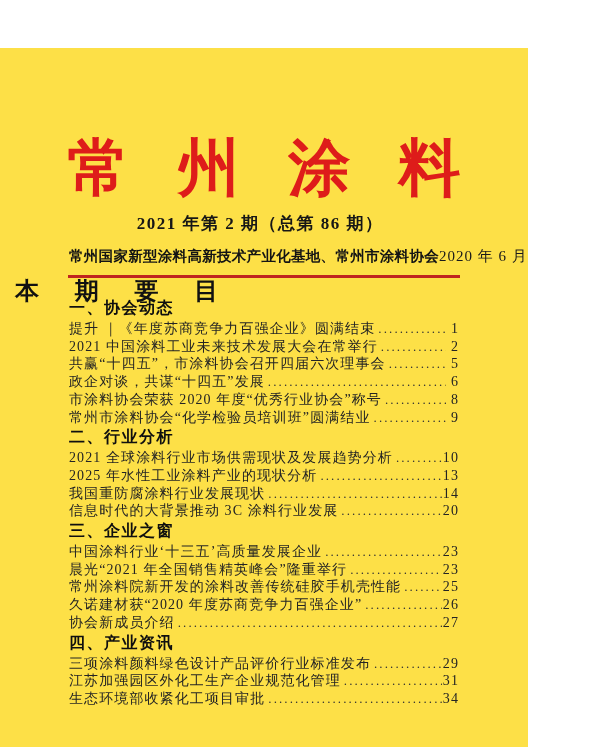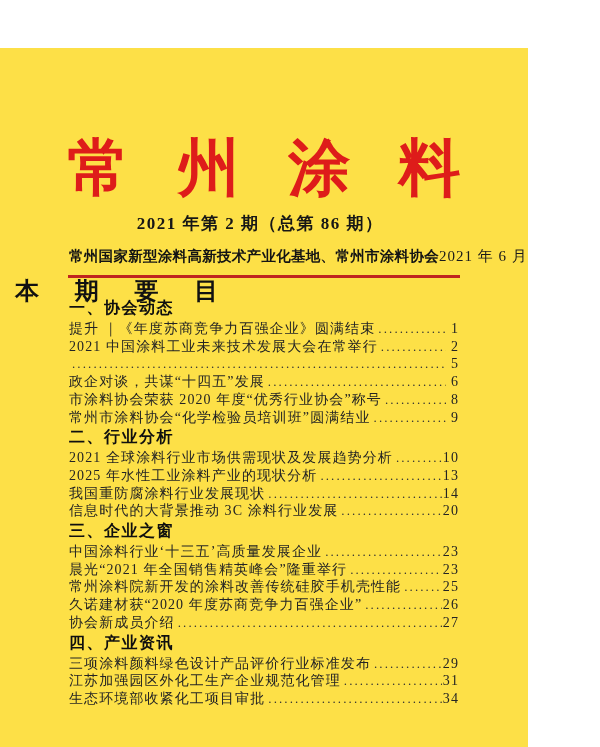--- a/index.html
+++ b/index.html
@@ -137,41 +137,42 @@
 <body>
 
 <div class="page">
 
   <h1 class="masthead" style="color: rgb(222, 28, 26);">常州涂料</h1>
 
   <div class="issue-line">2021 年第 2 期（总第 86 期）</div>
 
   <div class="pub-row">
     <span class="publisher">常州国家新型涂料高新技术产业化基地、常州市涂料协会</span>
-    <span class="pub-date">2021 年 6 月</span>
+    <span class="pub-date">2020 年 6 月</span>
   </div>
 
   <hr class="red-rule" style="background: rgb(192, 36, 31);">
 
   <h2 class="contents-title">本 期 要 目</h2>
 
   <main class="toc" id="toc">
       <section class="toc-section">
         <h3 class="section-heading">一、协会动态</h3>
         <div class="toc-row">
           <span class="toc-title">提升 ｜《年度苏商竞争力百强企业》圆满结束</span>
           <span class="dot-leader">............................................................................................................................................</span>
           <span class="toc-page">1</span>
         </div>
         <div class="toc-row">
           <span class="toc-title">2021 中国涂料工业未来技术发展大会在常举行</span>
           <span class="dot-leader">............................................................................................................................................</span>
           <span class="toc-page">2</span>
         </div>
         <div class="toc-row">
+          <span class="toc-title">共赢“十四五”，市涂料协会召开四届六次理事会</span>
           <span class="dot-leader">............................................................................................................................................</span>
           <span class="toc-page">5</span>
         </div>
         <div class="toc-row">
           <span class="toc-title">政企对谈，共谋“十四五”发展</span>
           <span class="dot-leader">............................................................................................................................................</span>
           <span class="toc-page">6</span>
         </div>
         <div class="toc-row">
           <span class="toc-title">市涂料协会荣获 2020 年度“优秀行业协会”称号</span>

